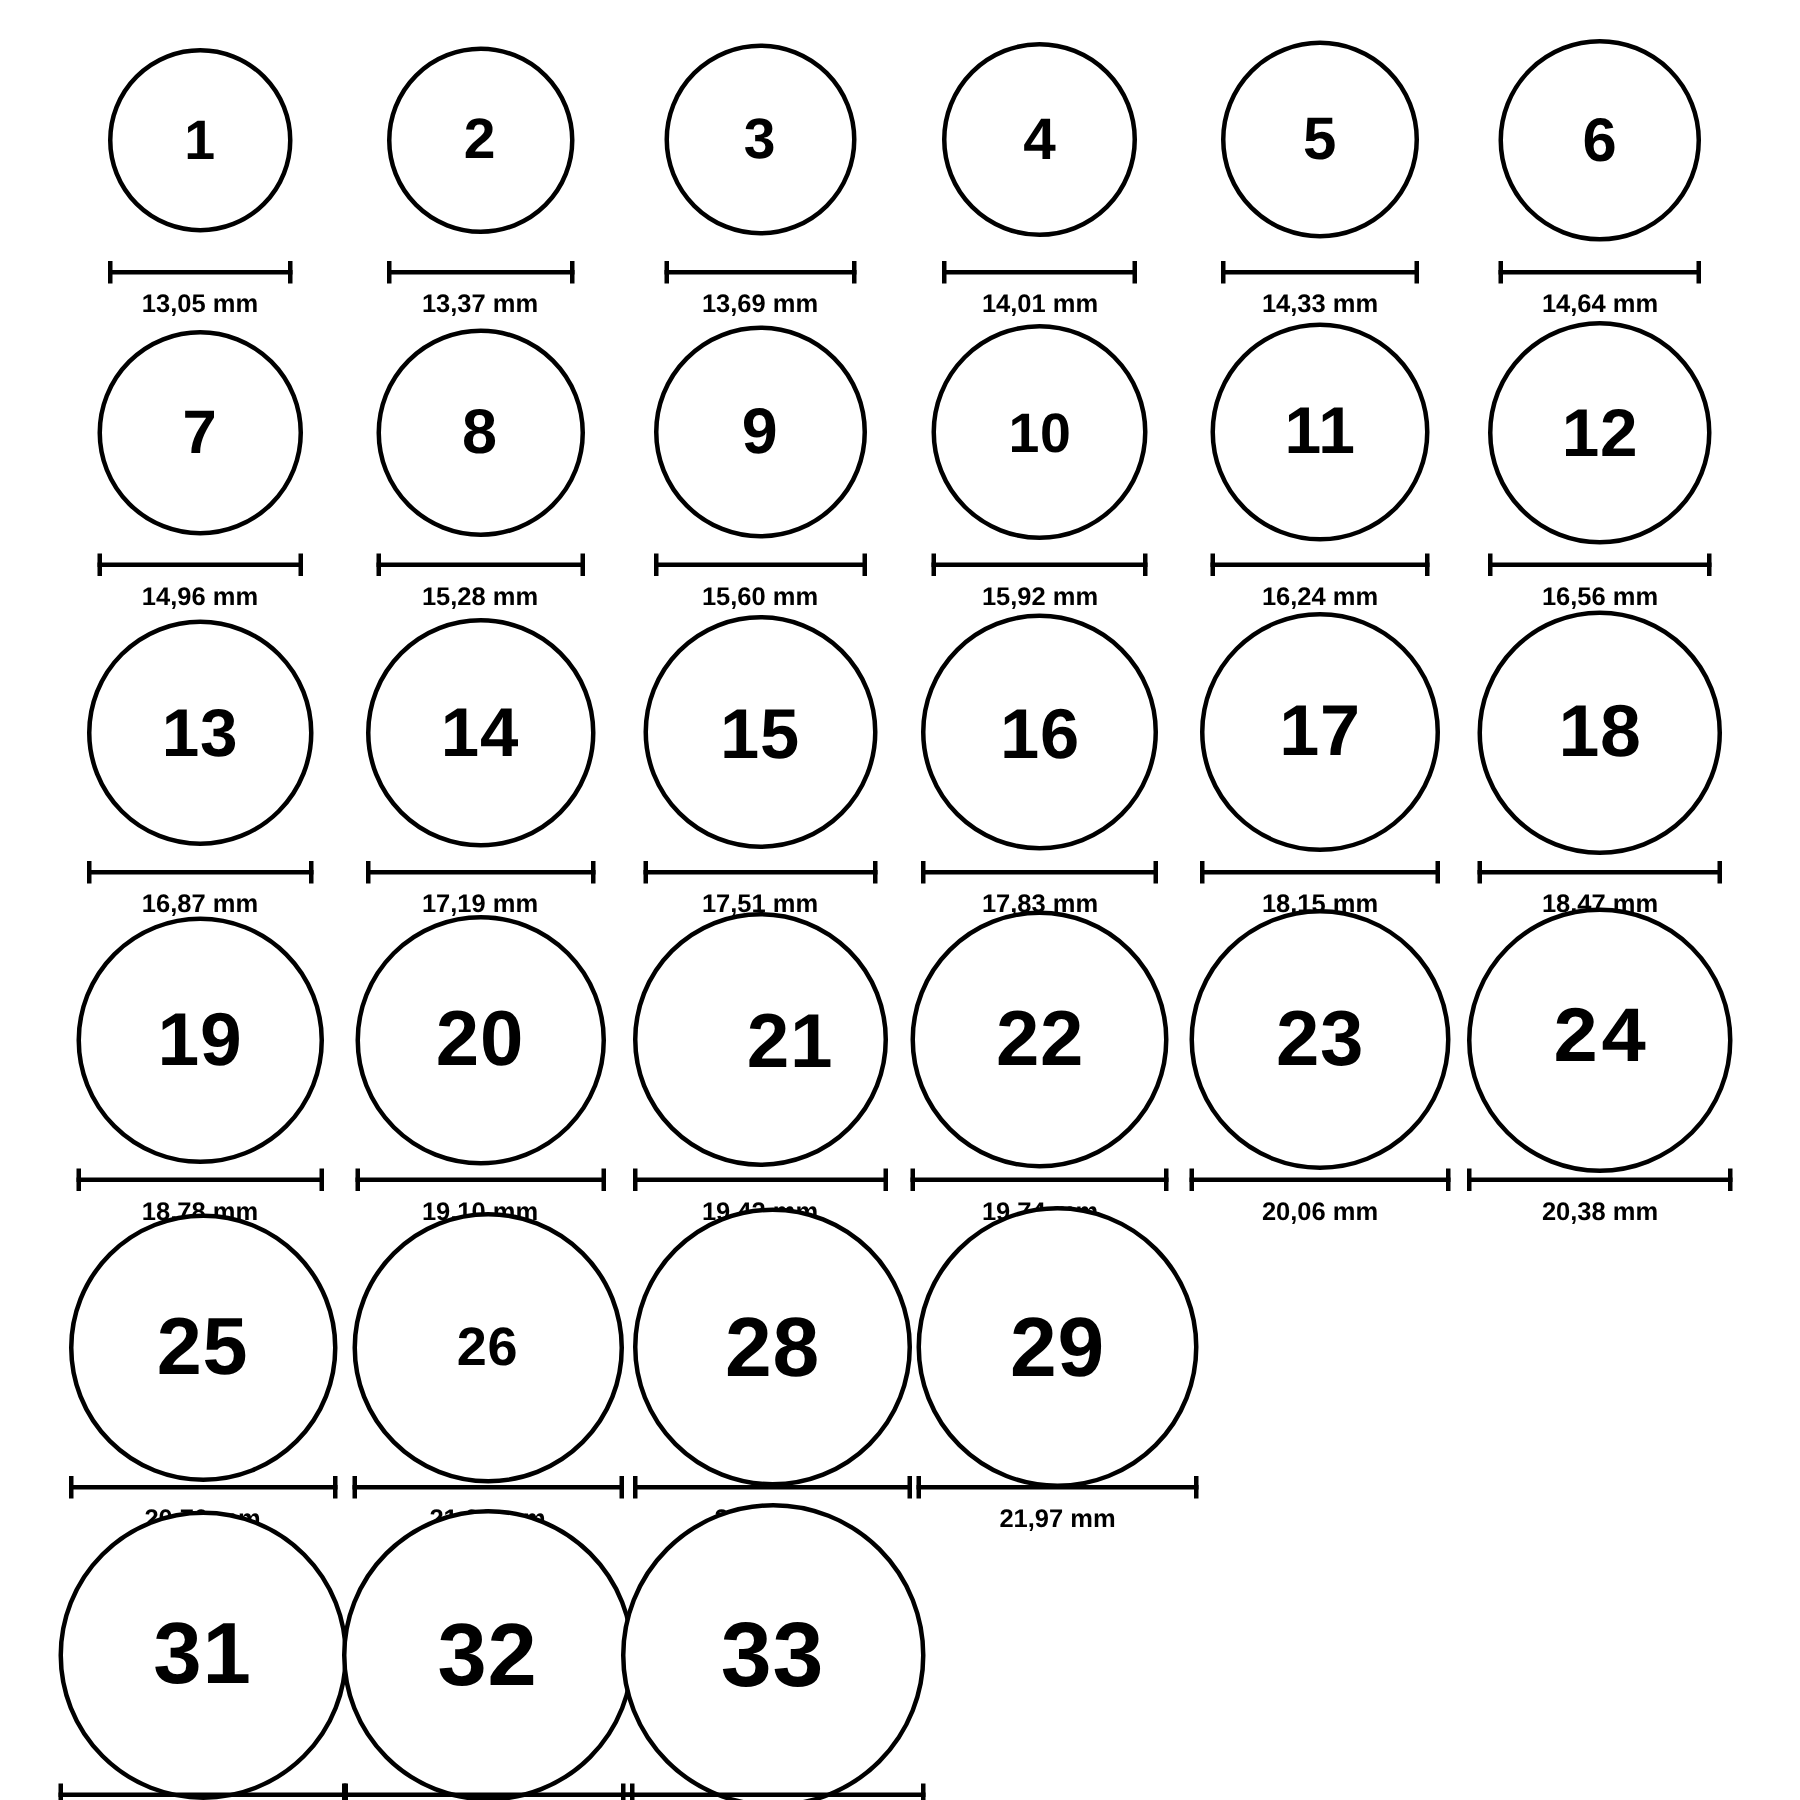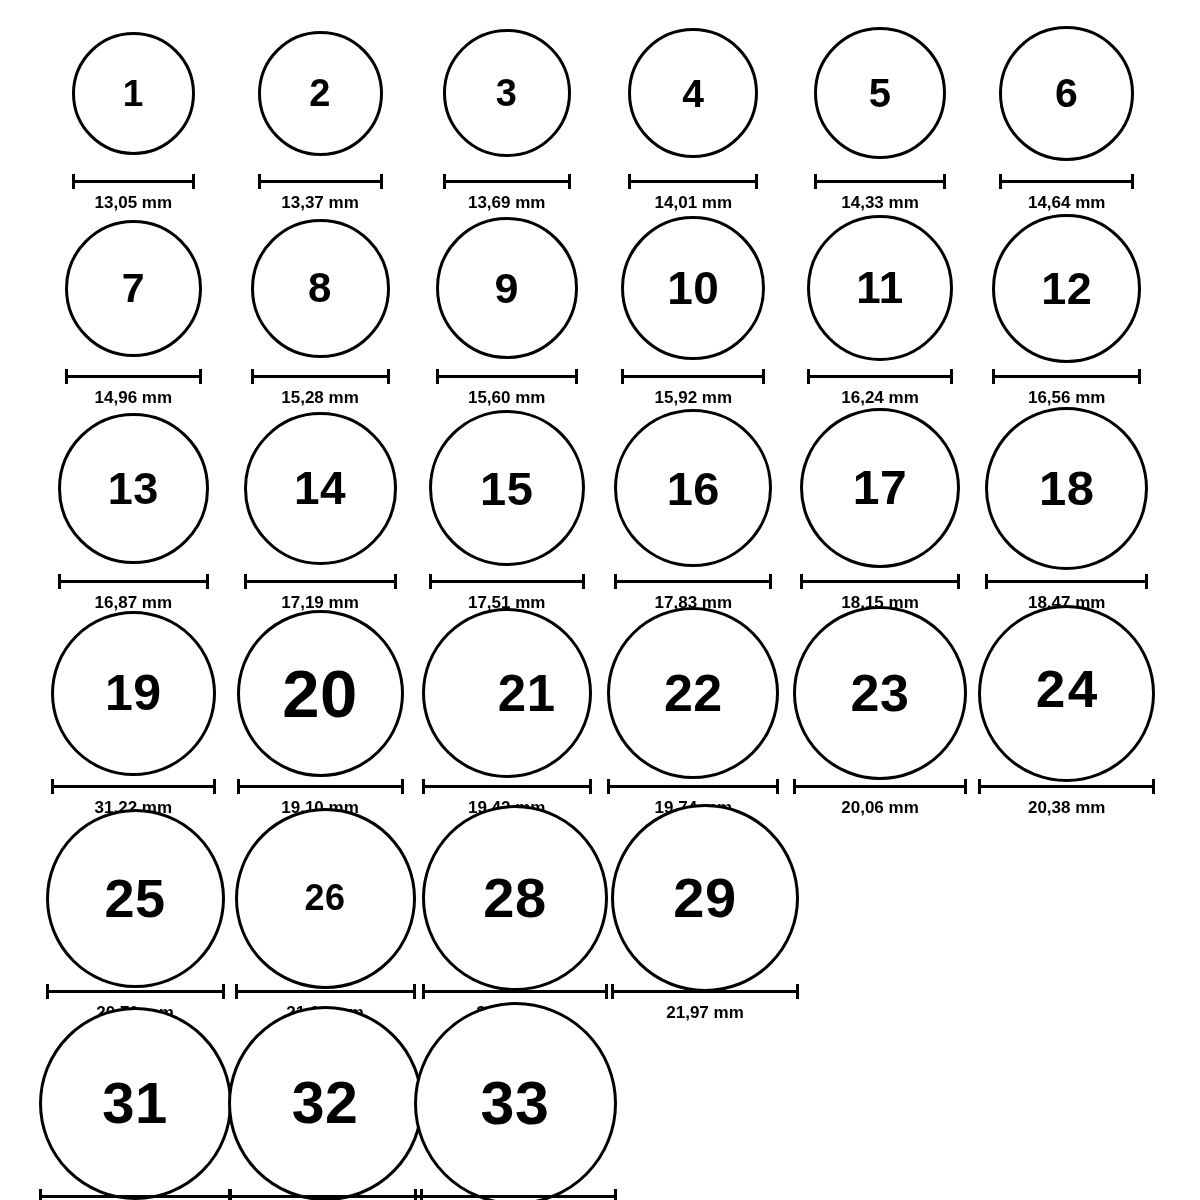--- a/index.html
+++ b/index.html
@@ -202,21 +202,21 @@
         <div class="measure" style="width: 142px;">
           <div class="bar"></div>
           <div class="tick left"></div>
           <div class="tick right"></div>
         </div>
         <div class="size-label">15,60 mm</div>
       </div>
       <div class="cell">
         <div class="circle-slot" style="height: 150px;">
           <div class="circle" style="width: 144px; height: 144px;">
-            <div class="ring-number" style="font-size: 46px;">10</div>
+            <div class="ring-number" style="font-size: 37px;">10</div>
           </div>
         </div>
         <div class="measure" style="width: 144px;">
           <div class="bar"></div>
           <div class="tick left"></div>
           <div class="tick right"></div>
         </div>
         <div class="size-label">15,92 mm</div>
       </div>
       <div class="cell">
@@ -331,26 +331,26 @@
         <div class="circle-slot" style="height: 160px;">
           <div class="circle" style="width: 165px; height: 165px;">
             <div class="ring-number" style="font-size: 50px;">19</div>
           </div>
         </div>
         <div class="measure" style="width: 165px;">
           <div class="bar"></div>
           <div class="tick left"></div>
           <div class="tick right"></div>
         </div>
-        <div class="size-label">31,22 mm</div>
+        <div class="size-label">18,78 mm</div>
       </div>
       <div class="cell">
         <div class="circle-slot" style="height: 160px;">
           <div class="circle" style="width: 167px; height: 167px;">
-            <div class="ring-number" style="font-size: 67px;">20</div>
+            <div class="ring-number" style="font-size: 52px;">20</div>
           </div>
         </div>
         <div class="measure" style="width: 167px;">
           <div class="bar"></div>
           <div class="tick left"></div>
           <div class="tick right"></div>
         </div>
         <div class="size-label">19,10 mm</div>
       </div>
       <div class="cell">

